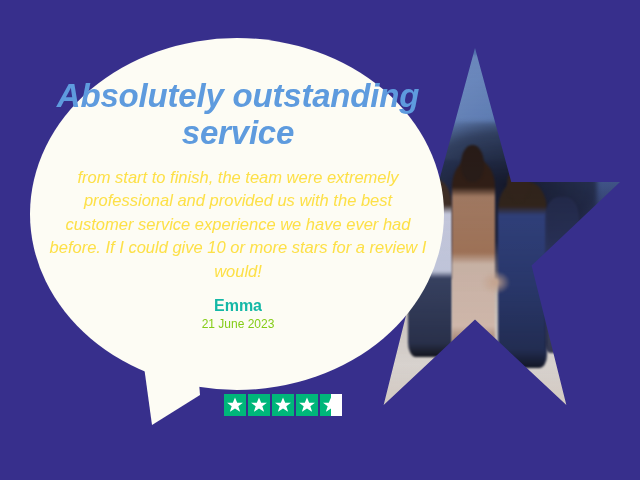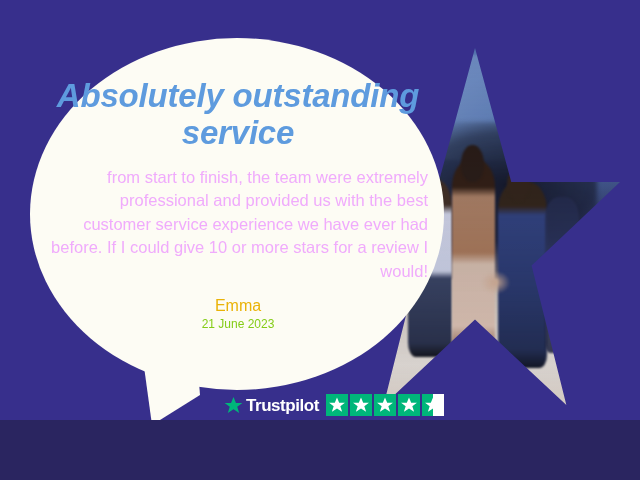--- a/index.html
+++ b/index.html
@@ -4,21 +4,21 @@
 <title>Trustpilot Review Card</title>
 <style>
   html, body {
     margin: 0;
     padding: 0;
     background: #2a2560;
   }
   #stage {
     position: relative;
     width: 640px;
-    height: 420px;
+    height: 480px;
     overflow: hidden;
     font-family: "Liberation Sans", "DejaVu Sans", sans-serif;
     background: #372F8C;
     -webkit-font-smoothing: antialiased;
   }
 
   
   .bg-fill {
     position: absolute;
     inset: 0;
@@ -167,32 +167,32 @@
     font-weight: bold;
     font-style: italic;
     color: #5E9BDE;
     letter-spacing: -0.2px;
     margin: 0 0 14px 0;
     padding: 0 6px;
   }
   .review-body {
     font-size: 16.5px;
     line-height: 1.42;
-    color: #f0abfc;
+    font-style: italic;
+    color: #fde047;
     margin: 0;
     padding: 0 10px;
-    text-align: right;
   }
   .attribution {
     margin-top: 14px;
   }
   .author-name {
     font-size: 16px;
-    font-weight: normal;
-    color: #eab308;
+    font-weight: bold;
+    color: #14b8a6;
     line-height: 1.1;
   }
   .review-date {
     font-size: 12px;
     color: #84cc16;
     line-height: 1.4;
     margin-top: 1px;
   }
 
   
@@ -284,26 +284,20 @@
     <div class="headline">Absolutely outstanding service</div>
     <div class="review-body">from start to finish, the team were extremely professional and provided us with the best customer service experience we have ever had before. If I could give 10 or more stars for a review I would!</div>
     <div class="attribution">
       <div class="author-name">Emma</div>
       <div class="review-date">21 June 2023</div>
     </div>
   </div>
 
   <div class="trustpilot-bar">
 
-    <div class="tp-logo">
-      <svg class="tp-logo-star" width="19" height="19" viewBox="0 0 24 24" xmlns="http://www.w3.org/2000/svg">
-        <polygon points="12,1.3 15.1,8.9 23.2,8.9 16.7,13.7 19.2,21.6 12,16.8 4.8,21.6 7.3,13.7 0.8,8.9 8.9,8.9" fill="#00B67A"></polygon>
-      </svg>
-      <span class="tp-wordmark">Trustpilot</span>
-    </div>
 
     <div class="tp-stars">
 
       <div class="tp-star-box">
         <svg class="tp-star-glyph" width="17" height="17" viewBox="0 0 24 24" xmlns="http://www.w3.org/2000/svg">
           <polygon points="12,1.3 15.1,8.9 23.2,8.9 16.7,13.7 19.2,21.6 12,16.8 4.8,21.6 7.3,13.7 0.8,8.9 8.9,8.9" fill="#ffffff"></polygon>
         </svg>
       </div>
 
       <div class="tp-star-box">

